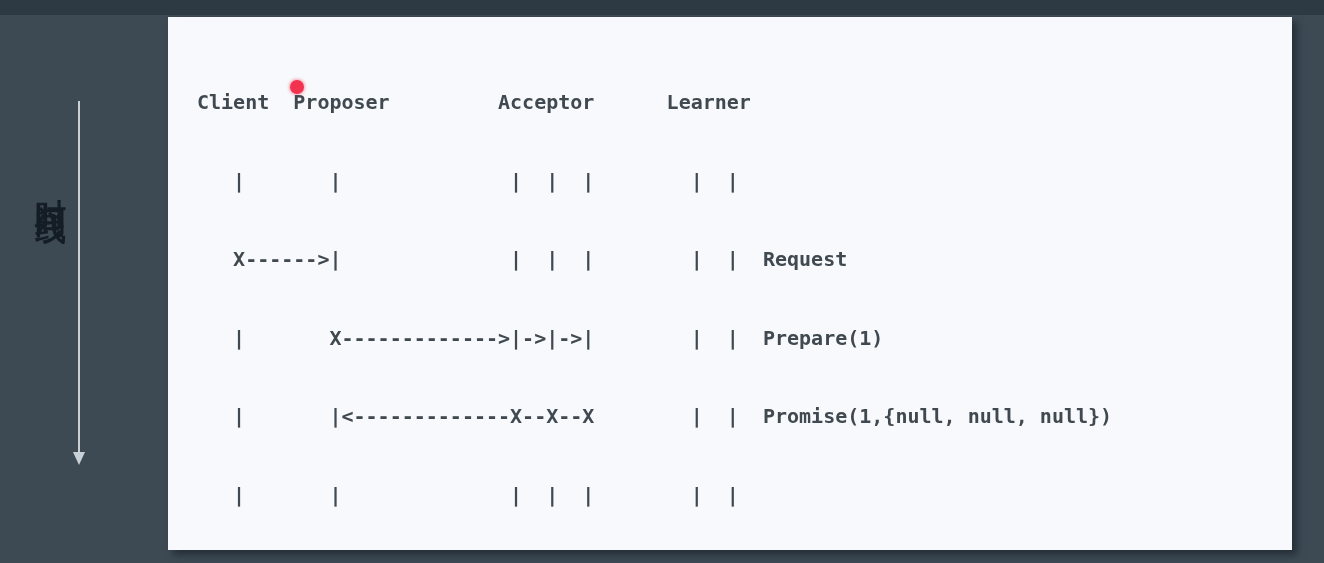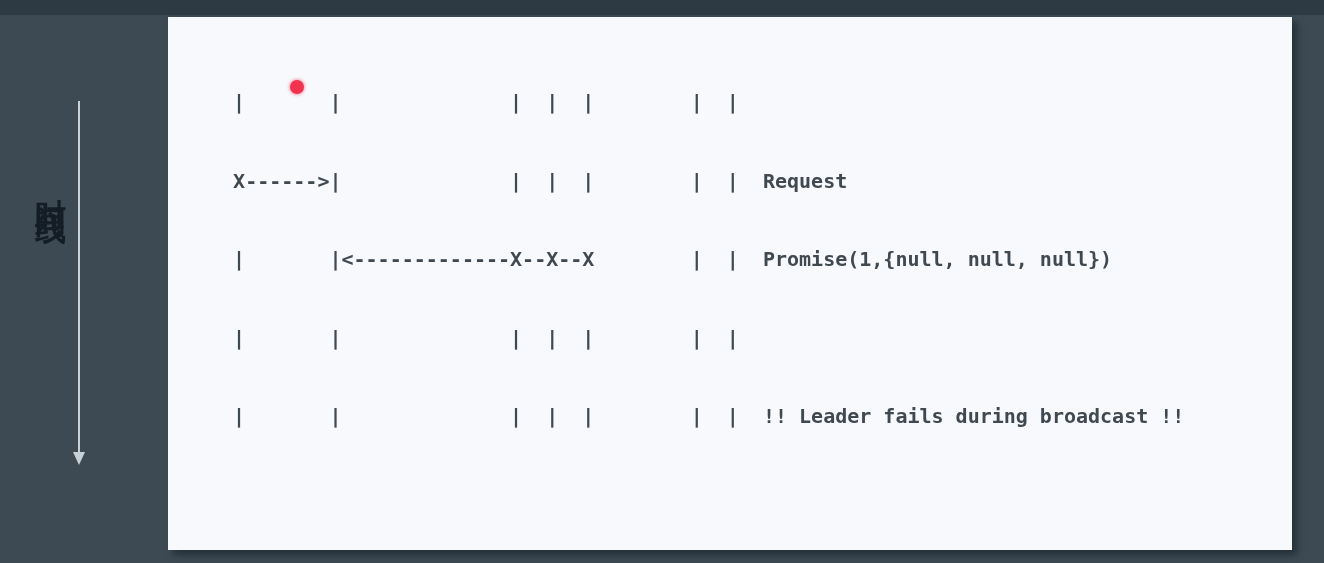--- a/index.html
+++ b/index.html
@@ -93,22 +93,24 @@
 
 <div class="stage">
   <div class="top-strip"></div>
 
   <div class="timeline-label">时间线</div>
   <div class="arrow-line"></div>
   <div class="arrow-head"></div>
 
   <div class="panel">
     <div class="ascii">
+      <div class="row">Client  Proposer         Acceptor      Learner</div>
       <div class="row">   |       |              |  |  |        |  |</div>
       <div class="row">   X------&gt;|              |  |  |        |  |  Request</div>
+      <div class="row">   |       X-------------&gt;|-&gt;|-&gt;|        |  |  Prepare(1)</div>
       <div class="row">   |       |&lt;-------------X--X--X        |  |  Promise(1,{null, null, null})</div>
       <div class="row">   |       |              |  |  |        |  |</div>
       <div class="row">   |       |              |  |  |        |  |  !! Leader fails during broadcast !!</div>
       
       
       
       
       
       
       

